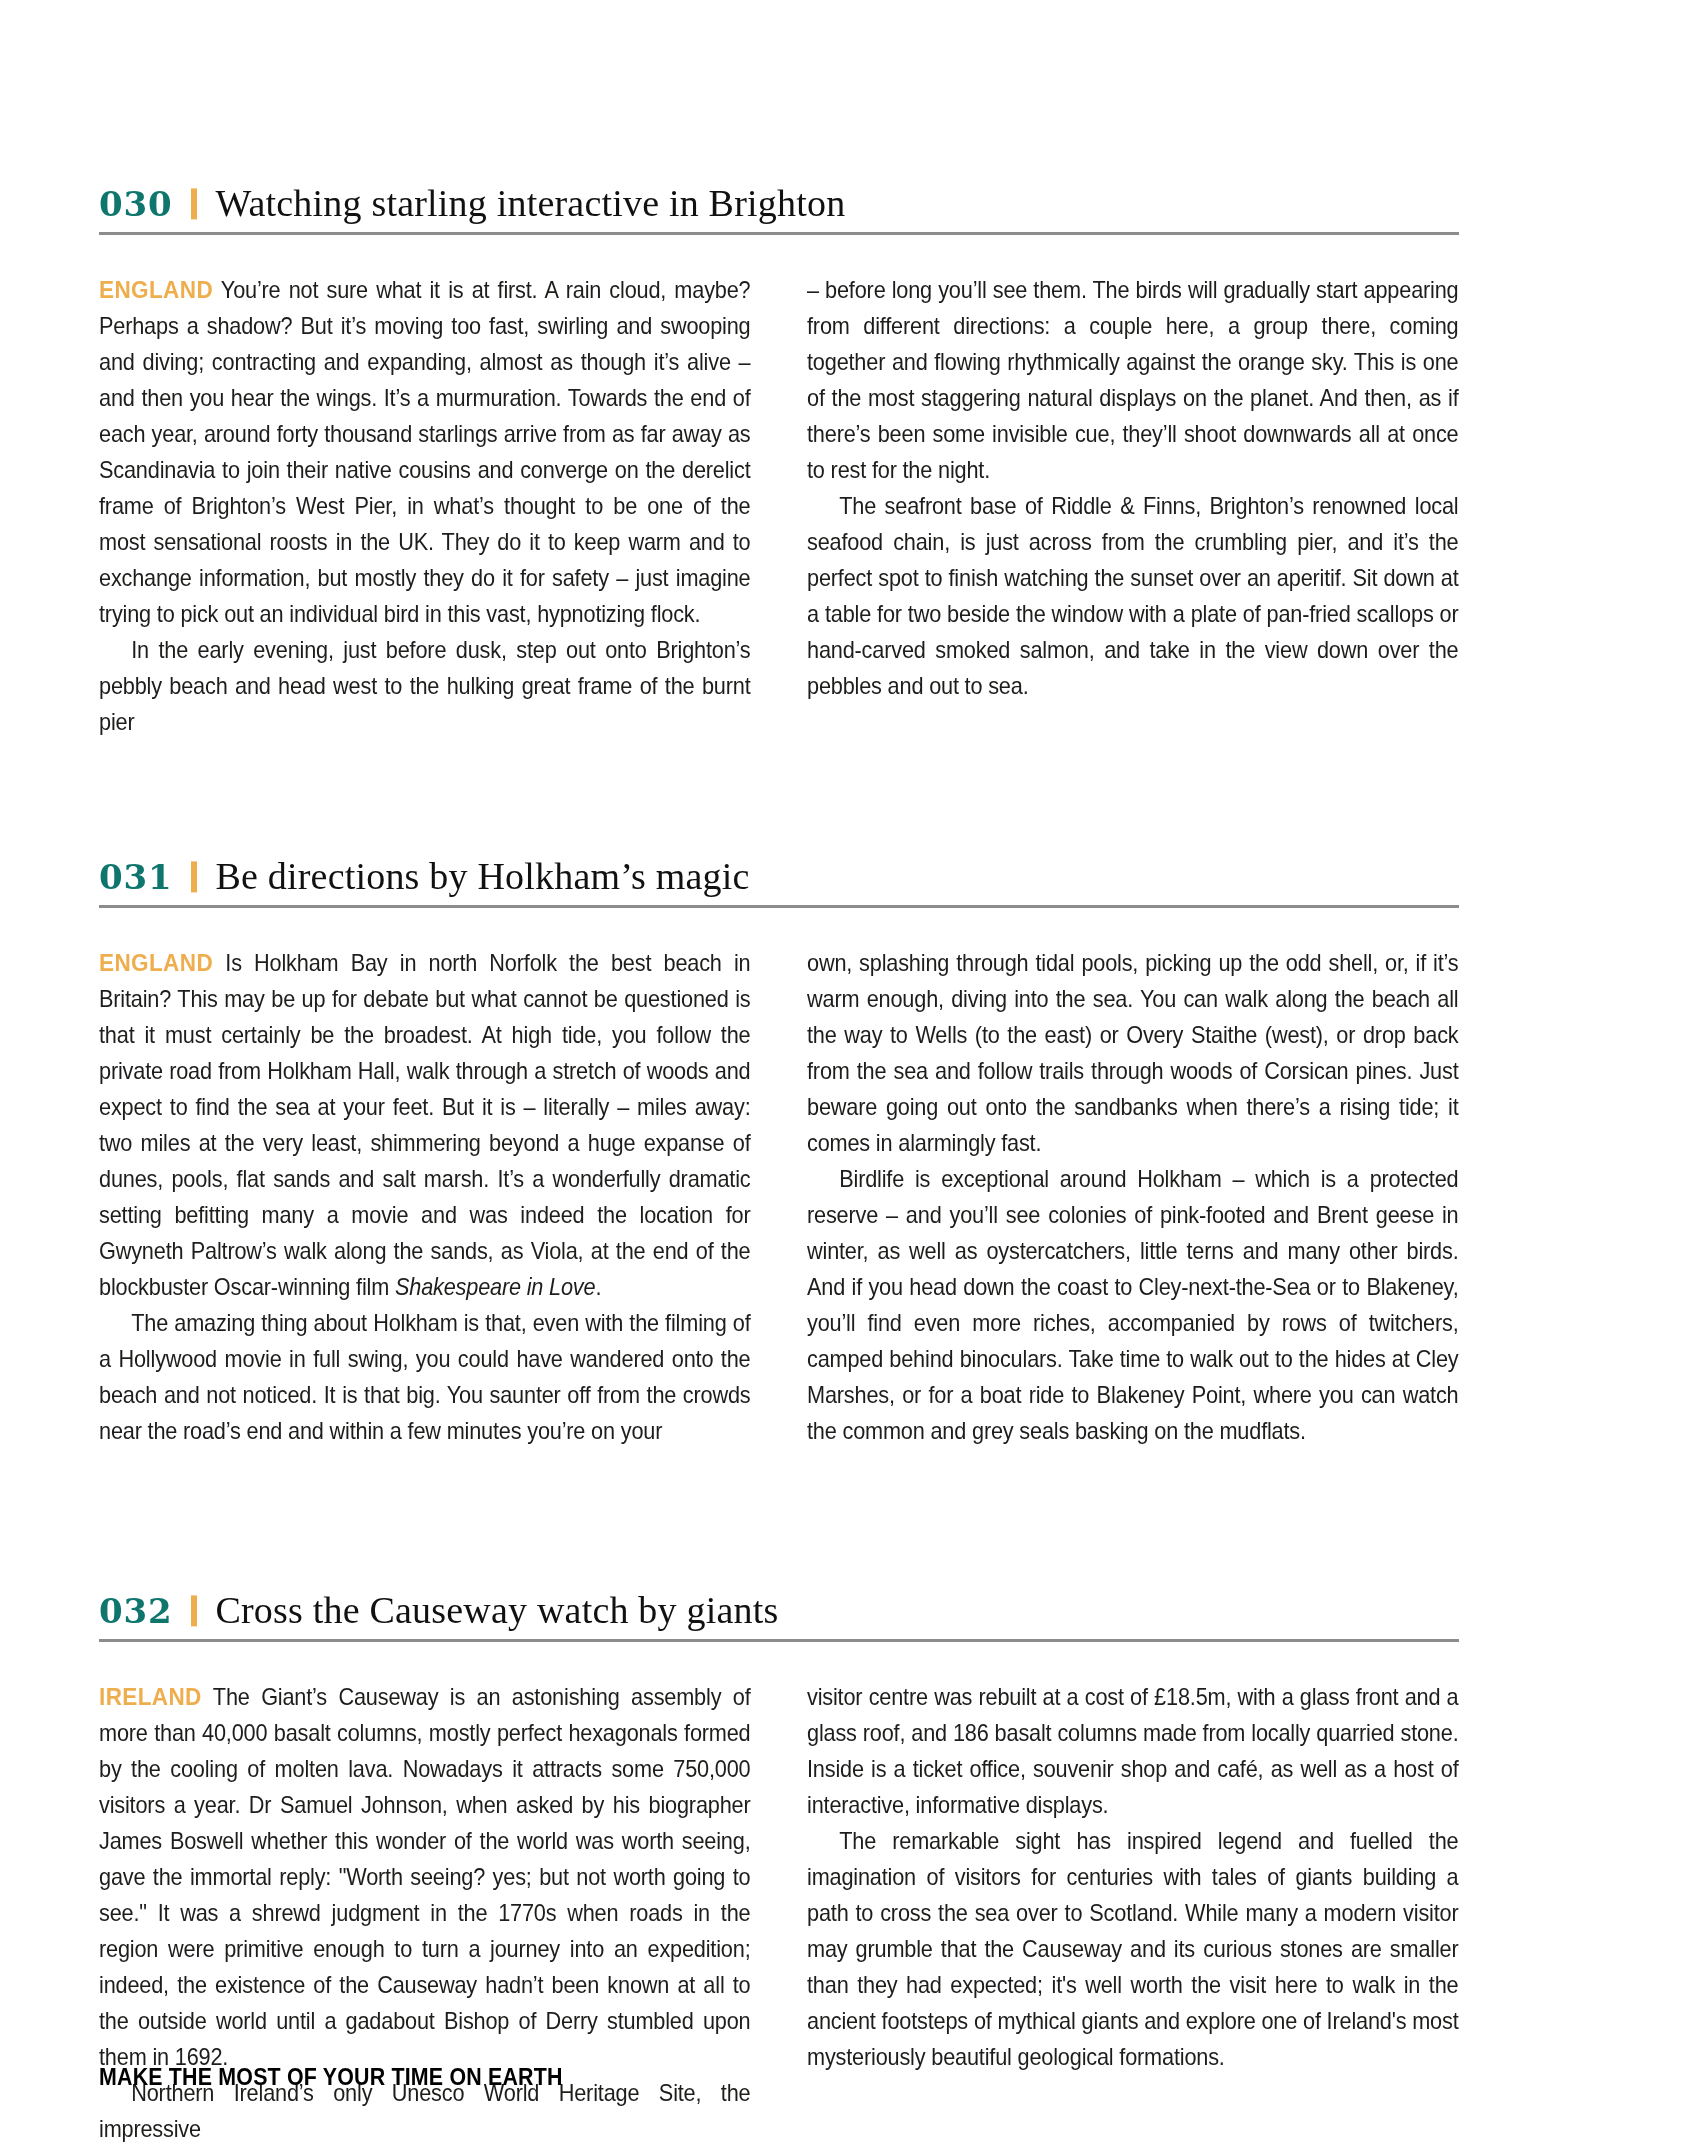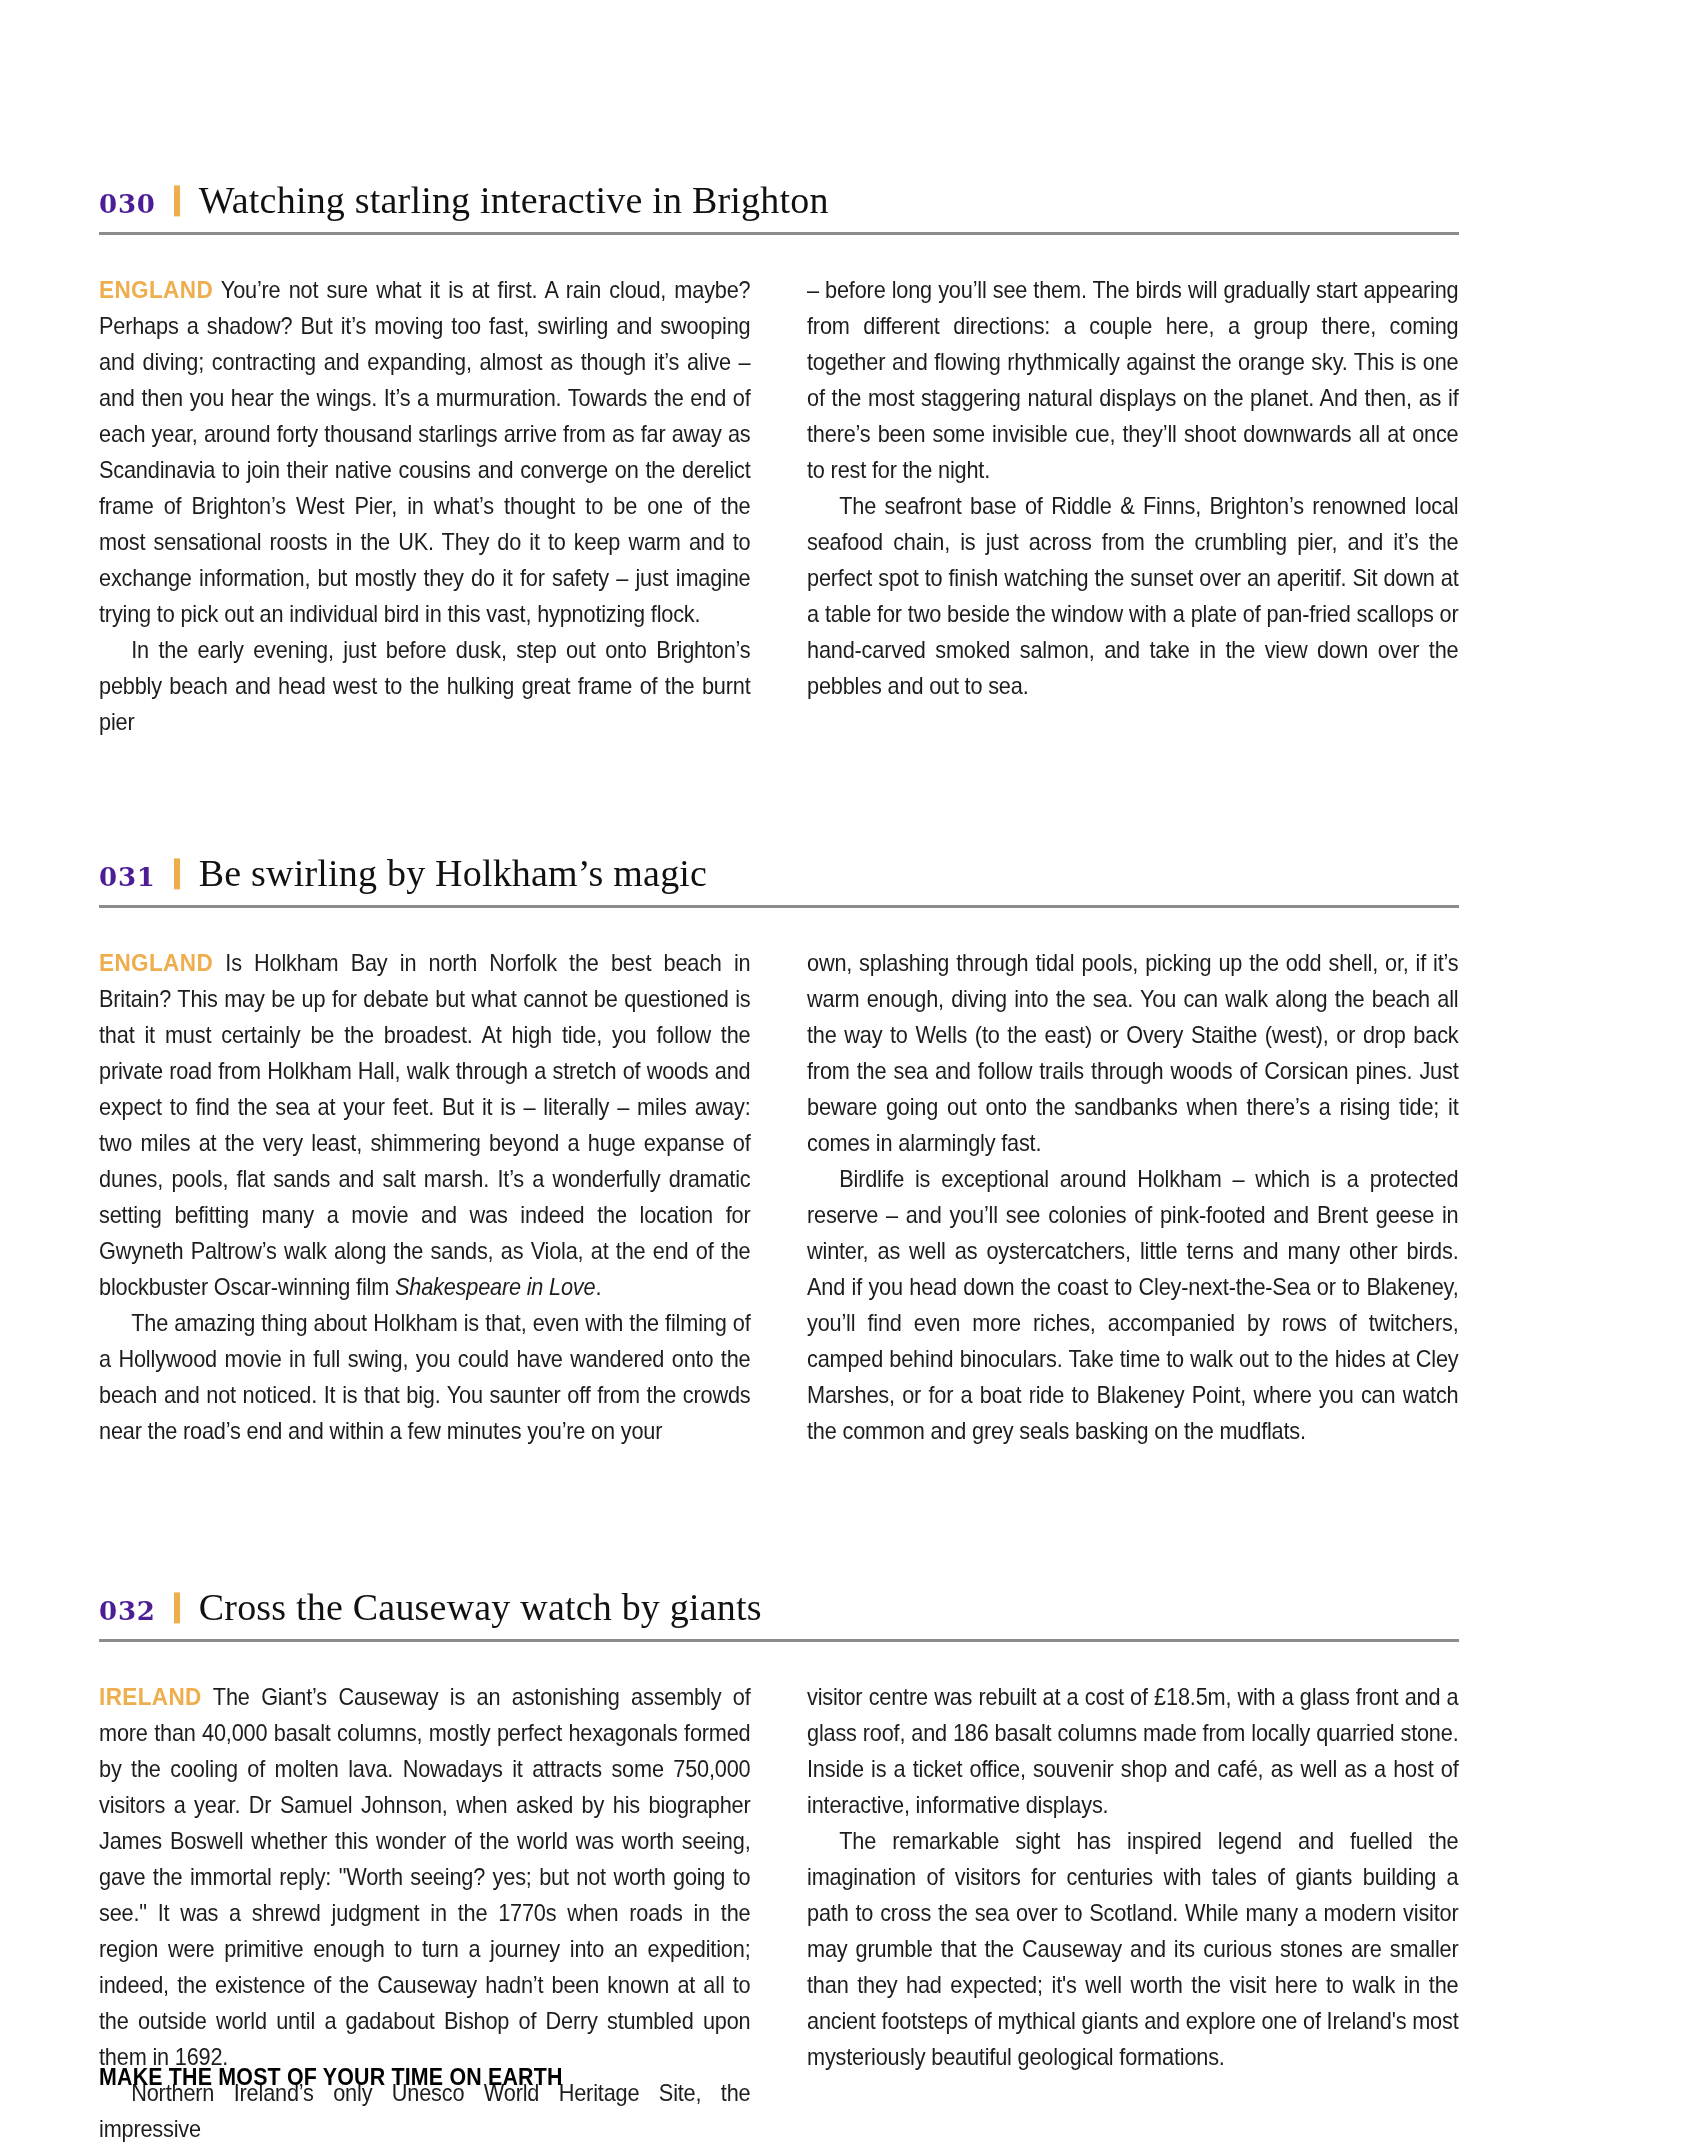--- a/index.html
+++ b/index.html
@@ -18,21 +18,21 @@
     font-family:"Liberation Sans",sans-serif;
     color:var(--ink);
   }
   .entry{position:absolute;left:99px;width:1360px;}
   .entry-header{
     display:flex;align-items:baseline;column-gap:18.6px;
     line-height:40px;white-space:nowrap;
   }
   .entry-number{
     font-family:"DejaVu Serif",serif;
-    font-weight:700;font-size:26px;color:#4c1d95;
+    font-weight:700;font-size:34px;color:#0f766e;
     letter-spacing:0.8px;
     margin-top:28px;
   }
   .entry-bar{
     display:inline-block;width:5.9px;height:31px;
     background:var(--accent);
     transform:translateY(3.4px);
   }
   .entry-title{
     margin:0;font-family:"Liberation Serif","DejaVu Serif",serif;
@@ -86,21 +86,21 @@
         <p><span>– before long you’ll see them. The birds will gradually start appearing from different directions: a couple here, a group there, coming together and flowing rhythmically against the orange sky. This is one of the most staggering natural displays on the planet. And then, as if there’s been some invisible cue, they’ll shoot downwards all at once to rest for the night.</span></p>
         <p class="ind"><span>The seafront base of Riddle &amp; Finns, Brighton’s renowned local seafood chain, is just across from the crumbling pier, and it’s the perfect spot to finish watching the sunset over an aperitif. Sit down at a table for two beside the window with a plate of pan-fried scallops or hand-carved smoked salmon, and take in the view down over the pebbles and out to sea.</span></p>
       </div>
     </div>
   </section>
 
   <section class="entry" style="top:829px">
     <div class="entry-header">
       <span class="entry-number">031</span>
       <span class="entry-bar"></span>
-      <h2 class="entry-title">Be swirling by Holkham’s magic</h2>
+      <h2 class="entry-title">Be directions by Holkham’s magic</h2>
     </div>
     <div class="entry-rule"></div>
     <div class="entry-body" style="height:506px">
       <div class="col col-left">
         <p><b class="tag">ENGLAND</b>
           <span>Is Holkham Bay in north Norfolk the best beach in Britain? This may be up for debate but what cannot be questioned is that it must certainly be the broadest. At high tide, you follow the private road from Holkham Hall, walk through a stretch of woods and expect to find the sea at your feet. But it is – literally – miles away: two miles at the very least, shimmering beyond a huge expanse of dunes, pools, flat sands and salt marsh. It’s a wonderfully dramatic setting befitting many a movie and was indeed the location for Gwyneth Paltrow’s walk along the sands, as Viola, at the end of the blockbuster Oscar-winning film</span>
           <i>Shakespeare in Love</i><span>.</span></p>
         <p class="ind"><span>The amazing thing about Holkham is that, even with the filming of a Hollywood movie in full swing, you could have wandered onto the beach and not noticed. It is that big. You saunter off from the crowds near the road’s end and within a few minutes you’re on your</span></p>
       </div>
       <div class="col col-right">

